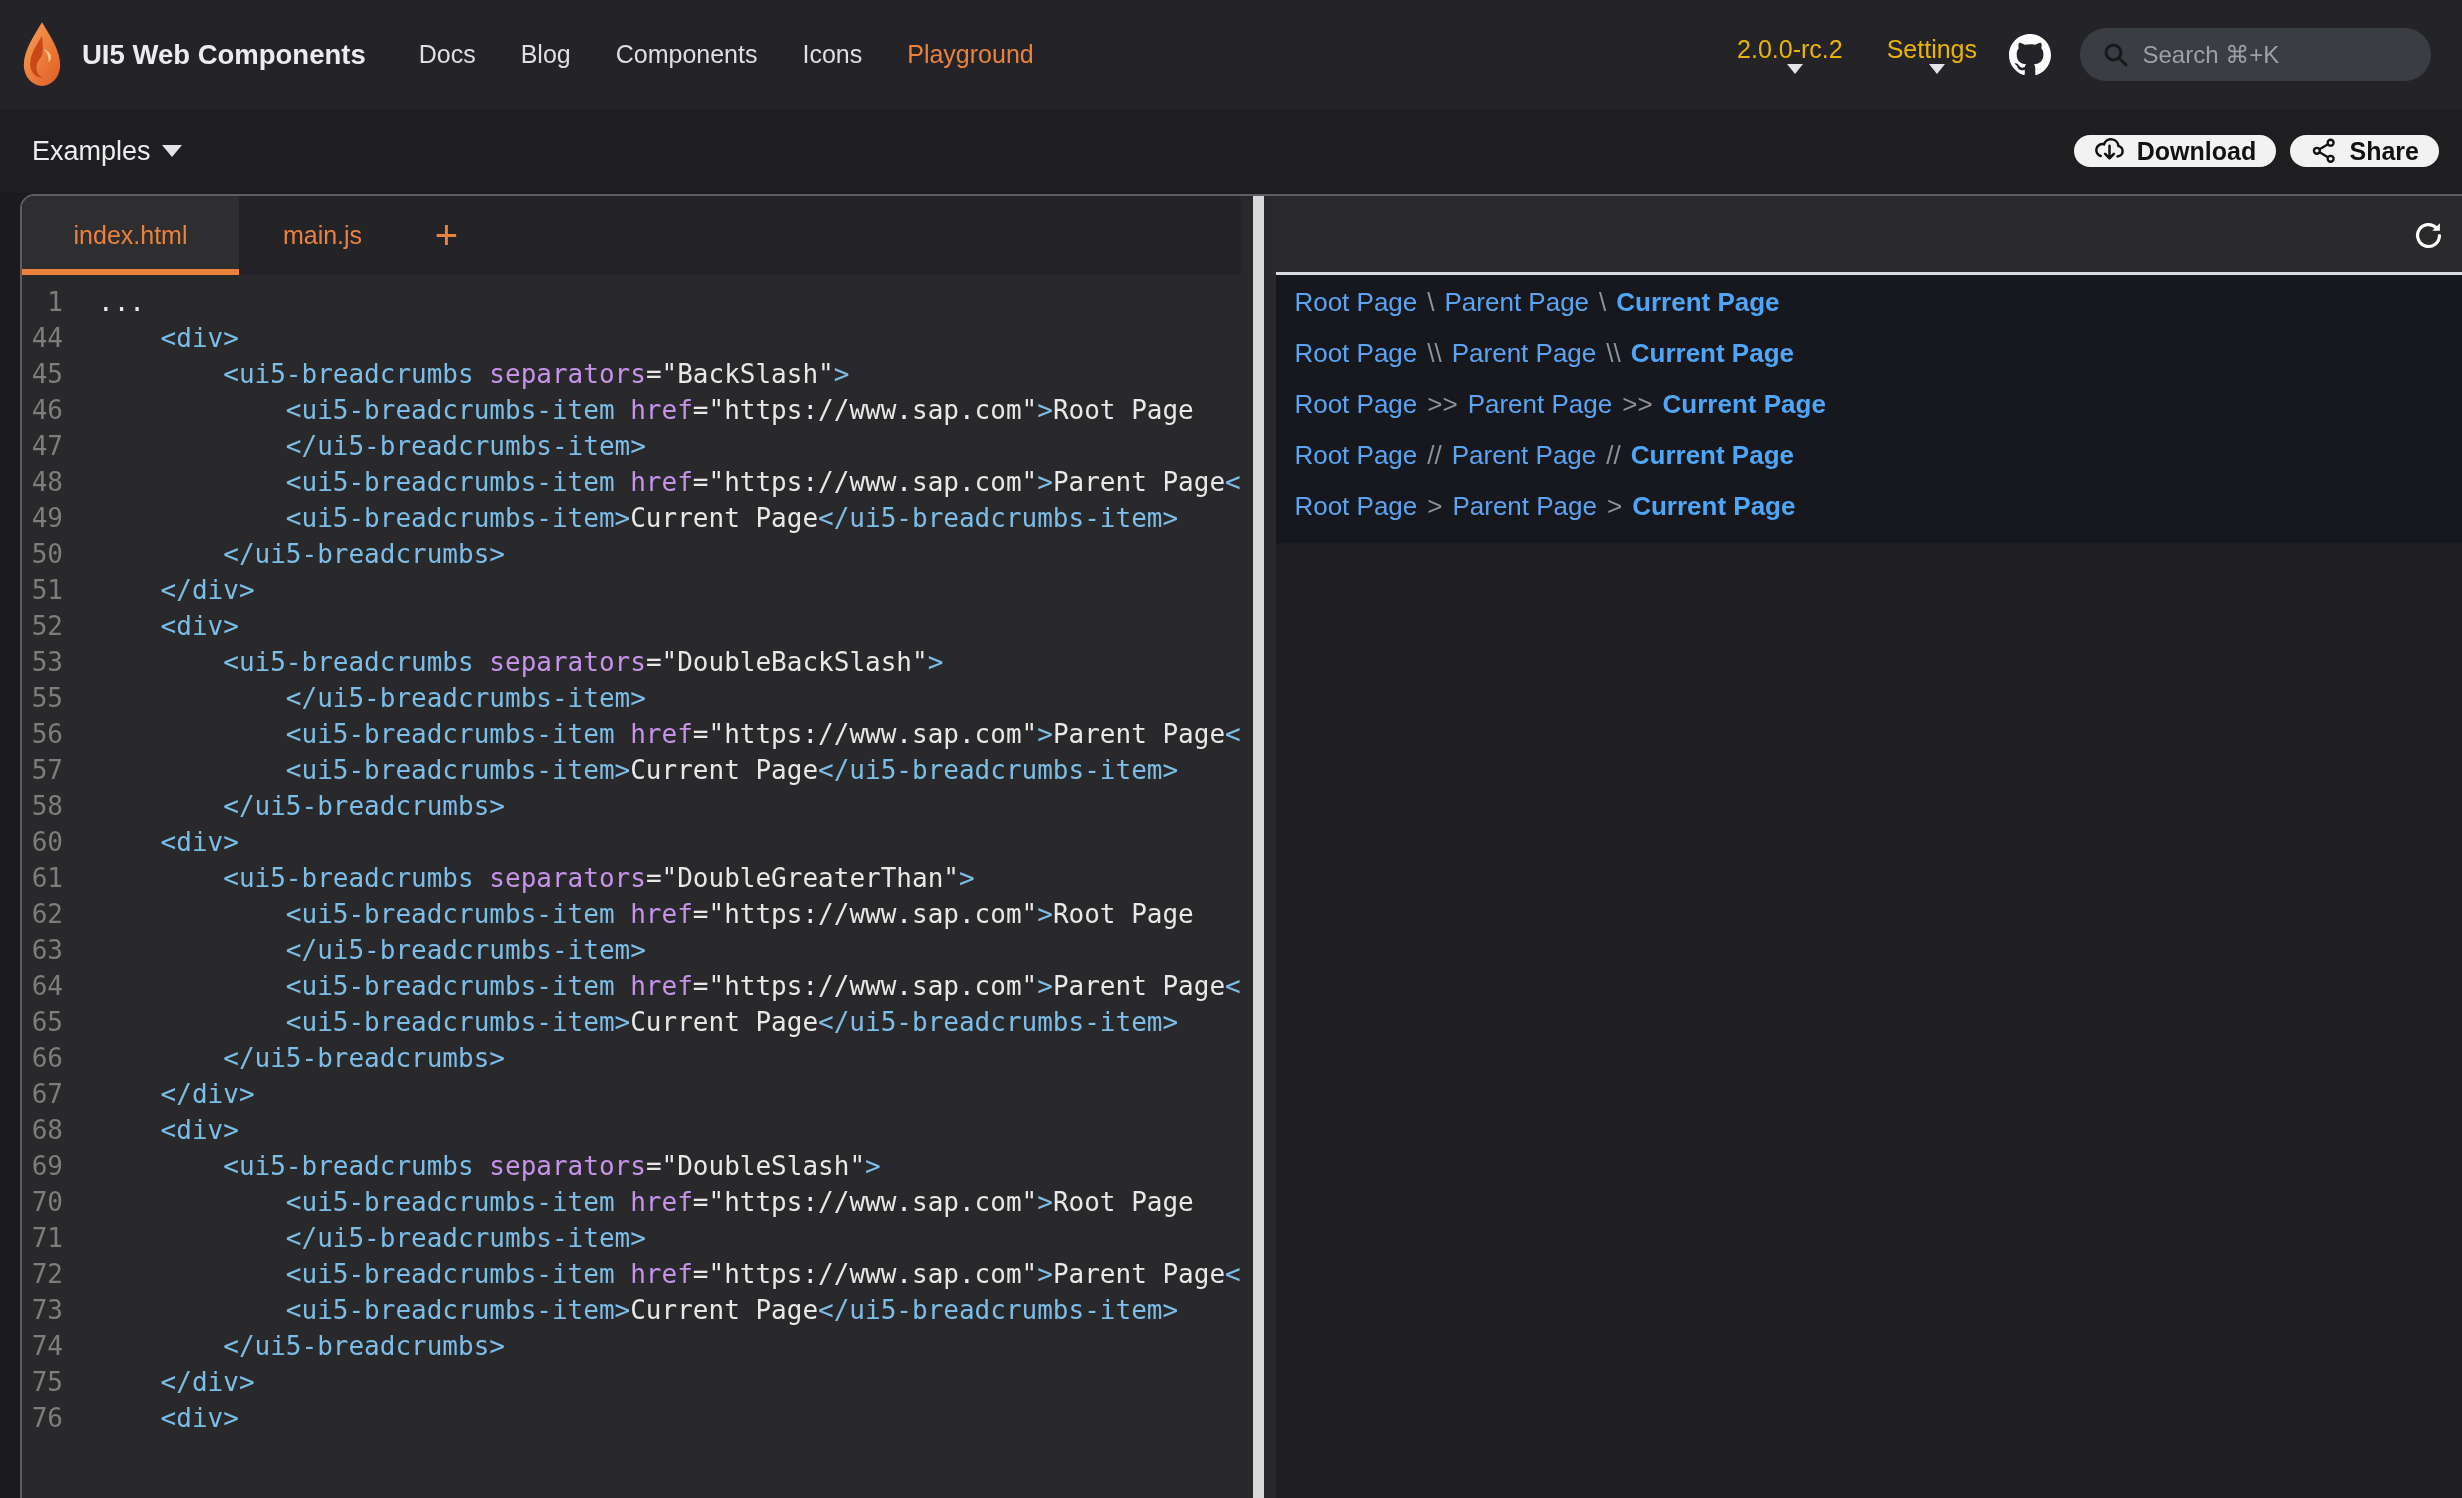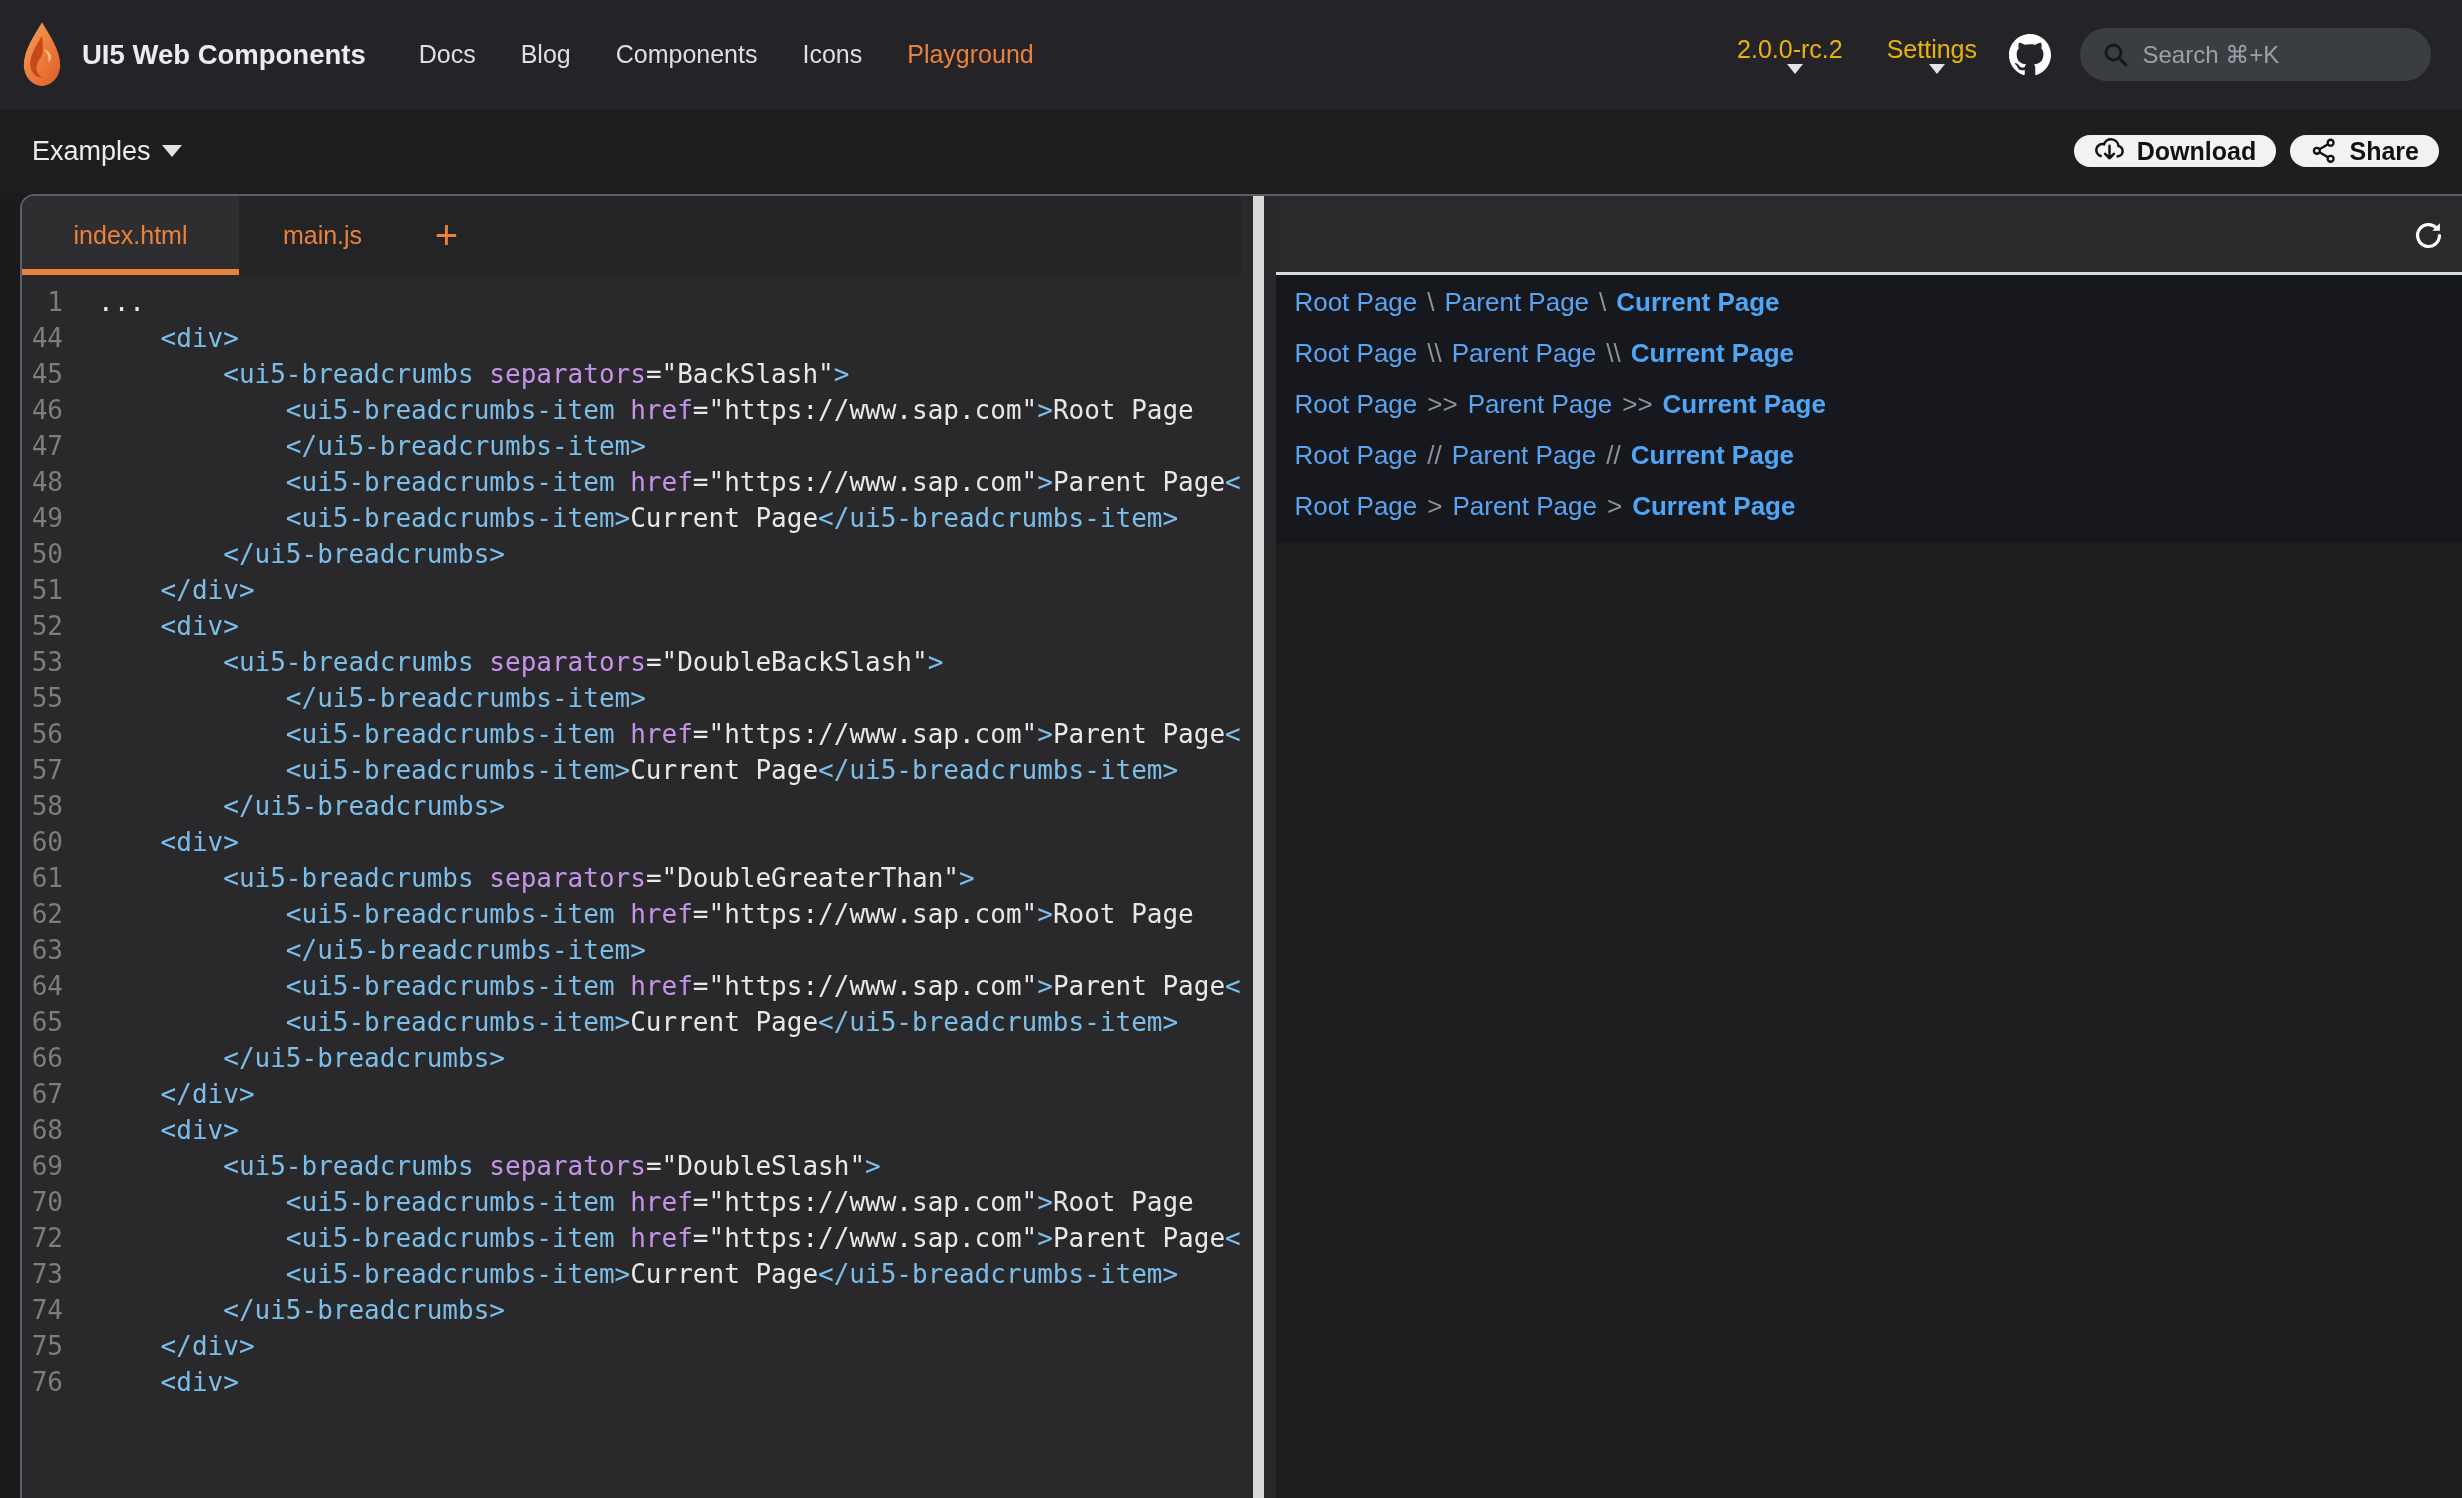--- a/index.html
+++ b/index.html
@@ -182,20 +182,21 @@
         <div class="code-line"><span class="ln">61</span><span class="tok-tag">        &lt;ui5-breadcrumbs </span><span class="tok-attr">separators</span><span class="tok-plain">="DoubleGreaterThan"</span><span class="tok-tag">&gt;</span></div>
         <div class="code-line"><span class="ln">62</span><span class="tok-tag">            &lt;ui5-breadcrumbs-item </span><span class="tok-attr">href</span><span class="tok-plain">="https://www.sap.com"</span><span class="tok-tag">&gt;</span><span class="tok-plain">Root Page</span></div>
         <div class="code-line"><span class="ln">63</span><span class="tok-tag">            &lt;/ui5-breadcrumbs-item&gt;</span></div>
         <div class="code-line"><span class="ln">64</span><span class="tok-tag">            &lt;ui5-breadcrumbs-item </span><span class="tok-attr">href</span><span class="tok-plain">="https://www.sap.com"</span><span class="tok-tag">&gt;</span><span class="tok-plain">Parent Page</span><span class="tok-tag">&lt;/</span></div>
         <div class="code-line"><span class="ln">65</span><span class="tok-tag">            &lt;ui5-breadcrumbs-item&gt;</span><span class="tok-plain">Current Page</span><span class="tok-tag">&lt;/ui5-breadcrumbs-item&gt;</span></div>
         <div class="code-line"><span class="ln">66</span><span class="tok-tag">        &lt;/ui5-breadcrumbs&gt;</span></div>
         <div class="code-line"><span class="ln">67</span><span class="tok-tag">    &lt;/div&gt;</span></div>
         <div class="code-line"><span class="ln">68</span><span class="tok-tag">    &lt;div&gt;</span></div>
         <div class="code-line"><span class="ln">69</span><span class="tok-tag">        &lt;ui5-breadcrumbs </span><span class="tok-attr">separators</span><span class="tok-plain">="DoubleSlash"</span><span class="tok-tag">&gt;</span></div>
         <div class="code-line"><span class="ln">70</span><span class="tok-tag">            &lt;ui5-breadcrumbs-item </span><span class="tok-attr">href</span><span class="tok-plain">="https://www.sap.com"</span><span class="tok-tag">&gt;</span><span class="tok-plain">Root Page</span></div>
+        <div class="code-line"><span class="ln">71</span><span class="tok-tag">            &lt;/ui5-breadcrumbs-item&gt;</span></div>
         <div class="code-line"><span class="ln">72</span><span class="tok-tag">            &lt;ui5-breadcrumbs-item </span><span class="tok-attr">href</span><span class="tok-plain">="https://www.sap.com"</span><span class="tok-tag">&gt;</span><span class="tok-plain">Parent Page</span><span class="tok-tag">&lt;/</span></div>
         <div class="code-line"><span class="ln">73</span><span class="tok-tag">            &lt;ui5-breadcrumbs-item&gt;</span><span class="tok-plain">Current Page</span><span class="tok-tag">&lt;/ui5-breadcrumbs-item&gt;</span></div>
         <div class="code-line"><span class="ln">74</span><span class="tok-tag">        &lt;/ui5-breadcrumbs&gt;</span></div>
         <div class="code-line"><span class="ln">75</span><span class="tok-tag">    &lt;/div&gt;</span></div>
         <div class="code-line"><span class="ln">76</span><span class="tok-tag">    &lt;div&gt;</span></div>
       </div>
   </div>
 
   <div class="divider"></div>
 

